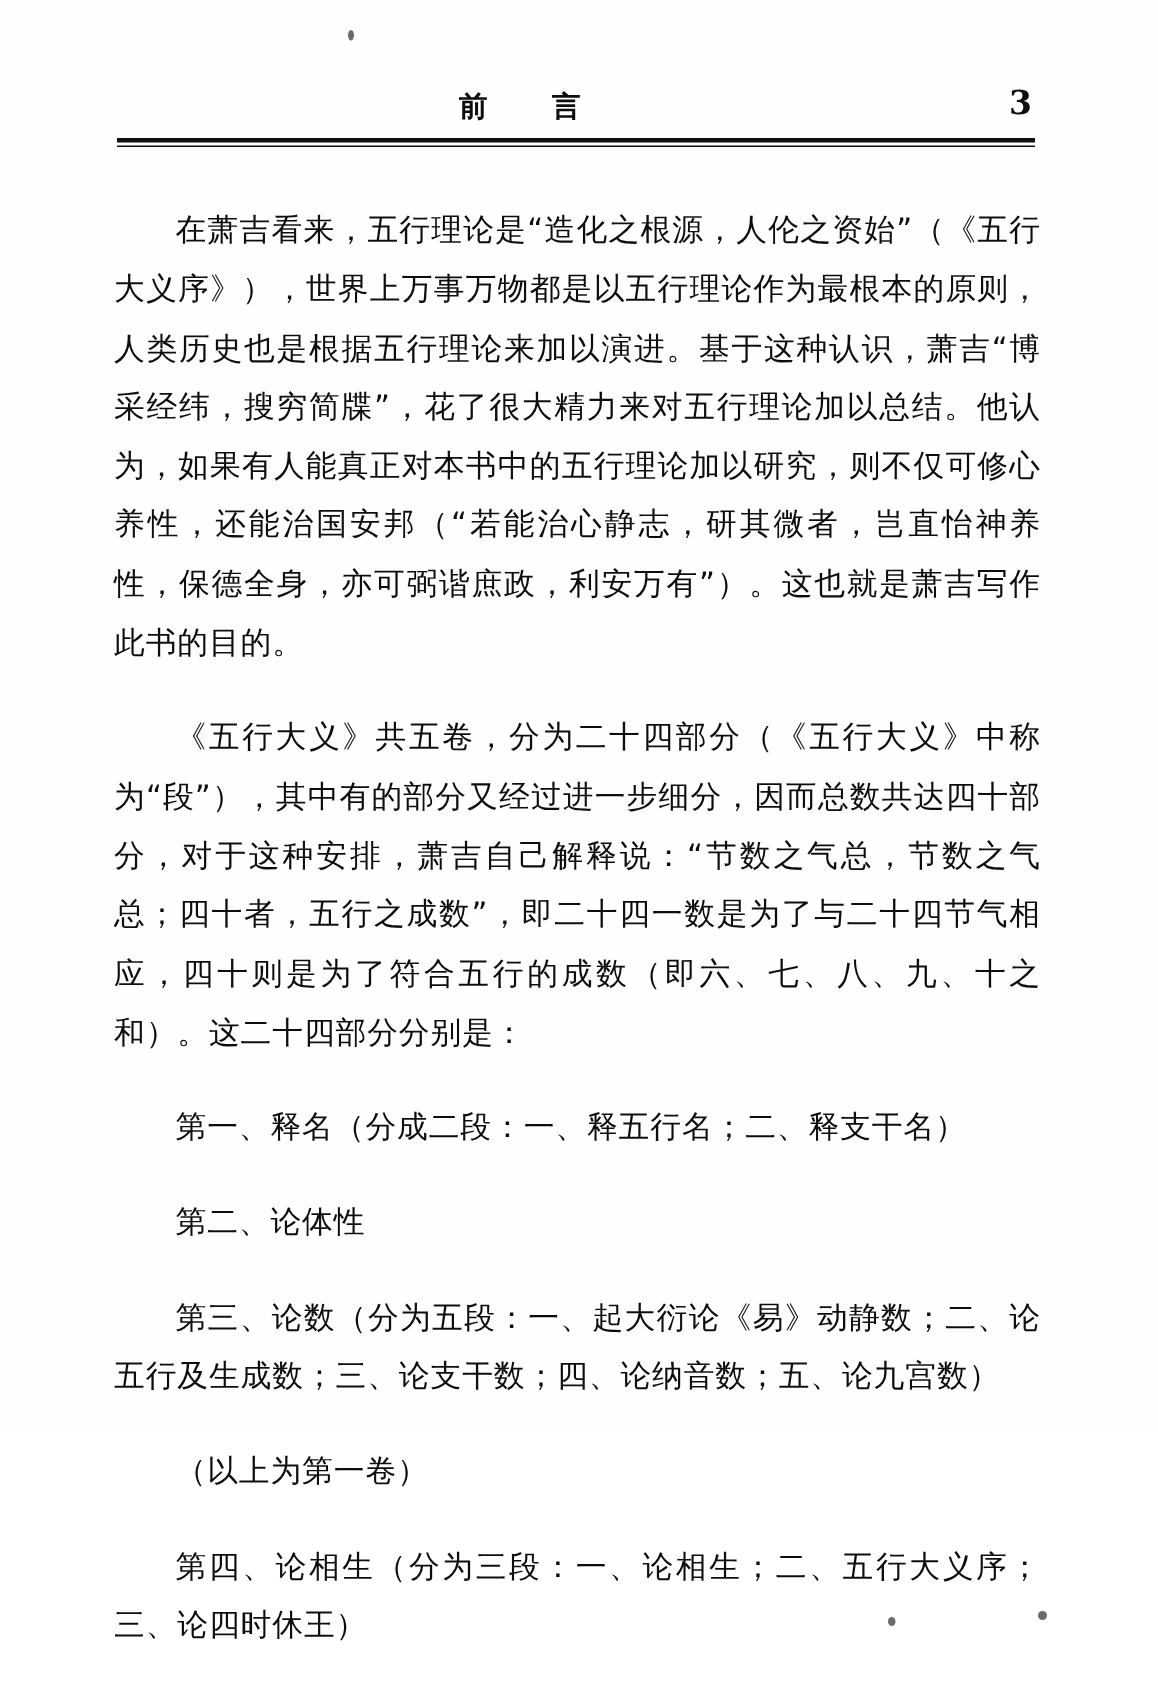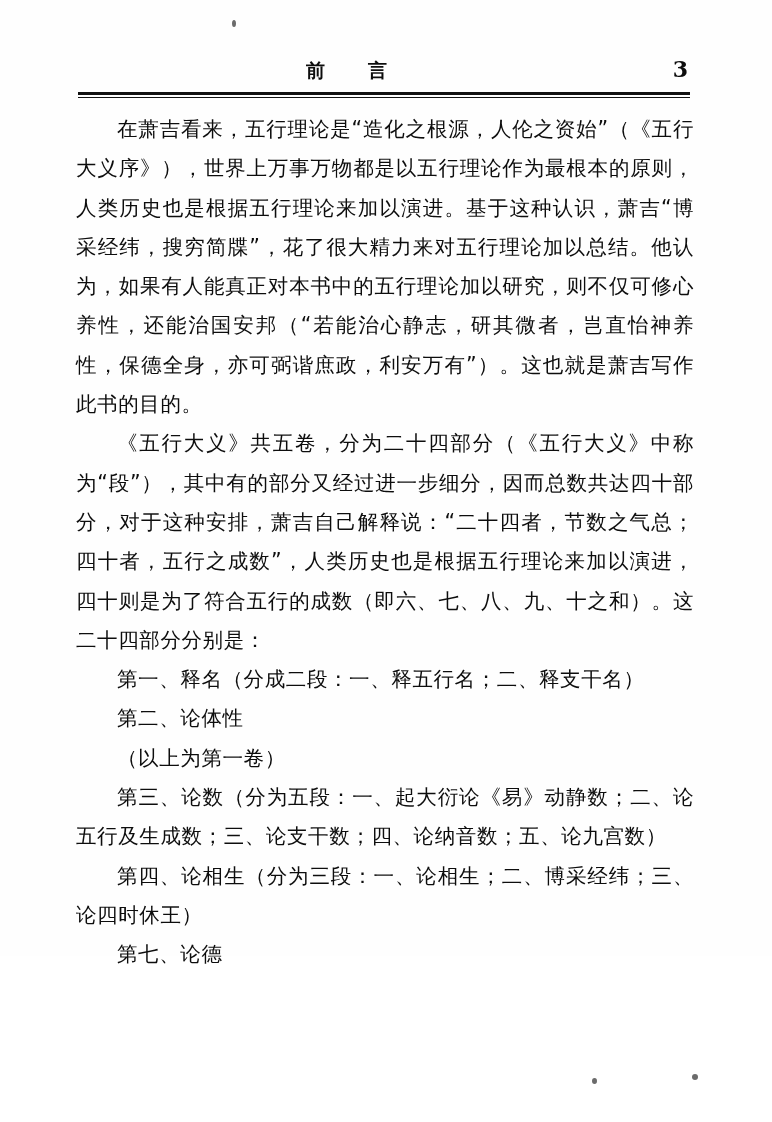--- a/index.html
+++ b/index.html
@@ -79,43 +79,44 @@
     letter-spacing: 0.6px;
     text-align: justify;
     text-justify: inter-ideograph;
   }
   .body-text p {
     margin: 0;
     text-indent: 0;
   }
   .body-text p.indent {
     text-indent: 2em;
+    margin-top: 24px;
   }
 </style>
 </head>
 <body>
 
 <div class="page">
 
   <div class="speck" style="left:232px; top:20px; width:4px; height:7px;"></div>
   <div class="speck" style="left:592px; top:1078px; width:5px; height:6px;"></div>
   <div class="speck" style="left:692px; top:1074px; width:6px; height:6px;"></div>
 
   <div class="header">
     <div class="header-title">前　言</div>
     <div class="header-pageno">3</div>
   </div>
   <div class="rule-thick"></div>
   <div class="rule-thin"></div>
 
   <div class="body-text">
     <p class="indent">在萧吉看来，五行理论是“造化之根源，人伦之资始”（《五行大义序》），世界上万事万物都是以五行理论作为最根本的原则，人类历史也是根据五行理论来加以演进。基于这种认识，萧吉“博采经纬，搜穷简牒”，花了很大精力来对五行理论加以总结。他认为，如果有人能真正对本书中的五行理论加以研究，则不仅可修心养性，还能治国安邦（“若能治心静志，研其微者，岂直怡神养性，保德全身，亦可弼谐庶政，利安万有”）。这也就是萧吉写作此书的目的。</p>
-    <p class="indent">《五行大义》共五卷，分为二十四部分（《五行大义》中称为“段”），其中有的部分又经过进一步细分，因而总数共达四十部分，对于这种安排，萧吉自己解释说：“二十四者，节数之气总；四十者，五行之成数”，人类历史也是根据五行理论来加以演进，四十则是为了符合五行的成数（即六、七、八、九、十之和）。这二十四部分分别是：</p>
+    <p class="indent">《五行大义》共五卷，分为二十四部分（《五行大义》中称为“段”），其中有的部分又经过进一步细分，因而总数共达四十部分，对于这种安排，萧吉自己解释说：“节数之气总，节数之气总；四十者，五行之成数”，即二十四一数是为了与二十四节气相应，四十则是为了符合五行的成数（即六、七、八、九、十之和）。这二十四部分分别是：</p>
     <p class="indent">第一、释名（分成二段：一、释五行名；二、释支干名）</p>
     <p class="indent">第二、论体性</p>
+    <p class="indent">第三、论数（分为五段：一、起大衍论《易》动静数；二、论五行及生成数；三、论支干数；四、论纳音数；五、论九宫数）</p>
     <p class="indent">（以上为第一卷）</p>
-    <p class="indent">第三、论数（分为五段：一、起大衍论《易》动静数；二、论五行及生成数；三、论支干数；四、论纳音数；五、论九宫数）</p>
-    <p class="indent">第四、论相生（分为三段：一、论相生；二、博采经纬；三、论四时休王）</p>
+    <p class="indent">第四、论相生（分为三段：一、论相生；二、五行大义序；三、论四时休王）</p>
     <p class="indent">第七、论德</p>
 
   </div>
 
 </div>
 
 </body></html>

